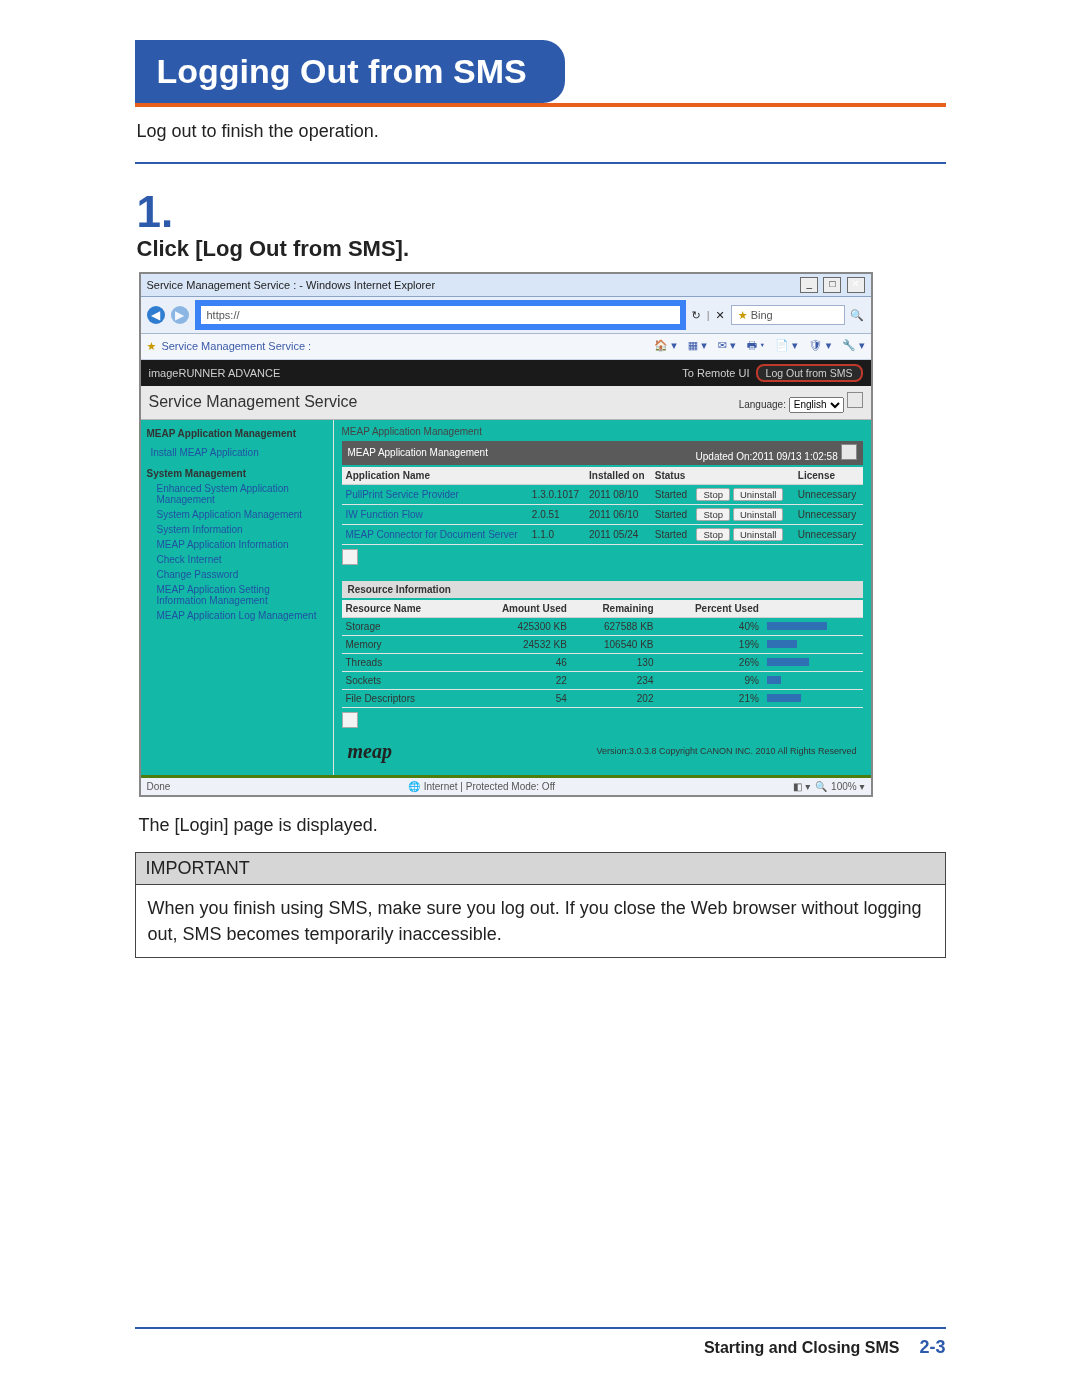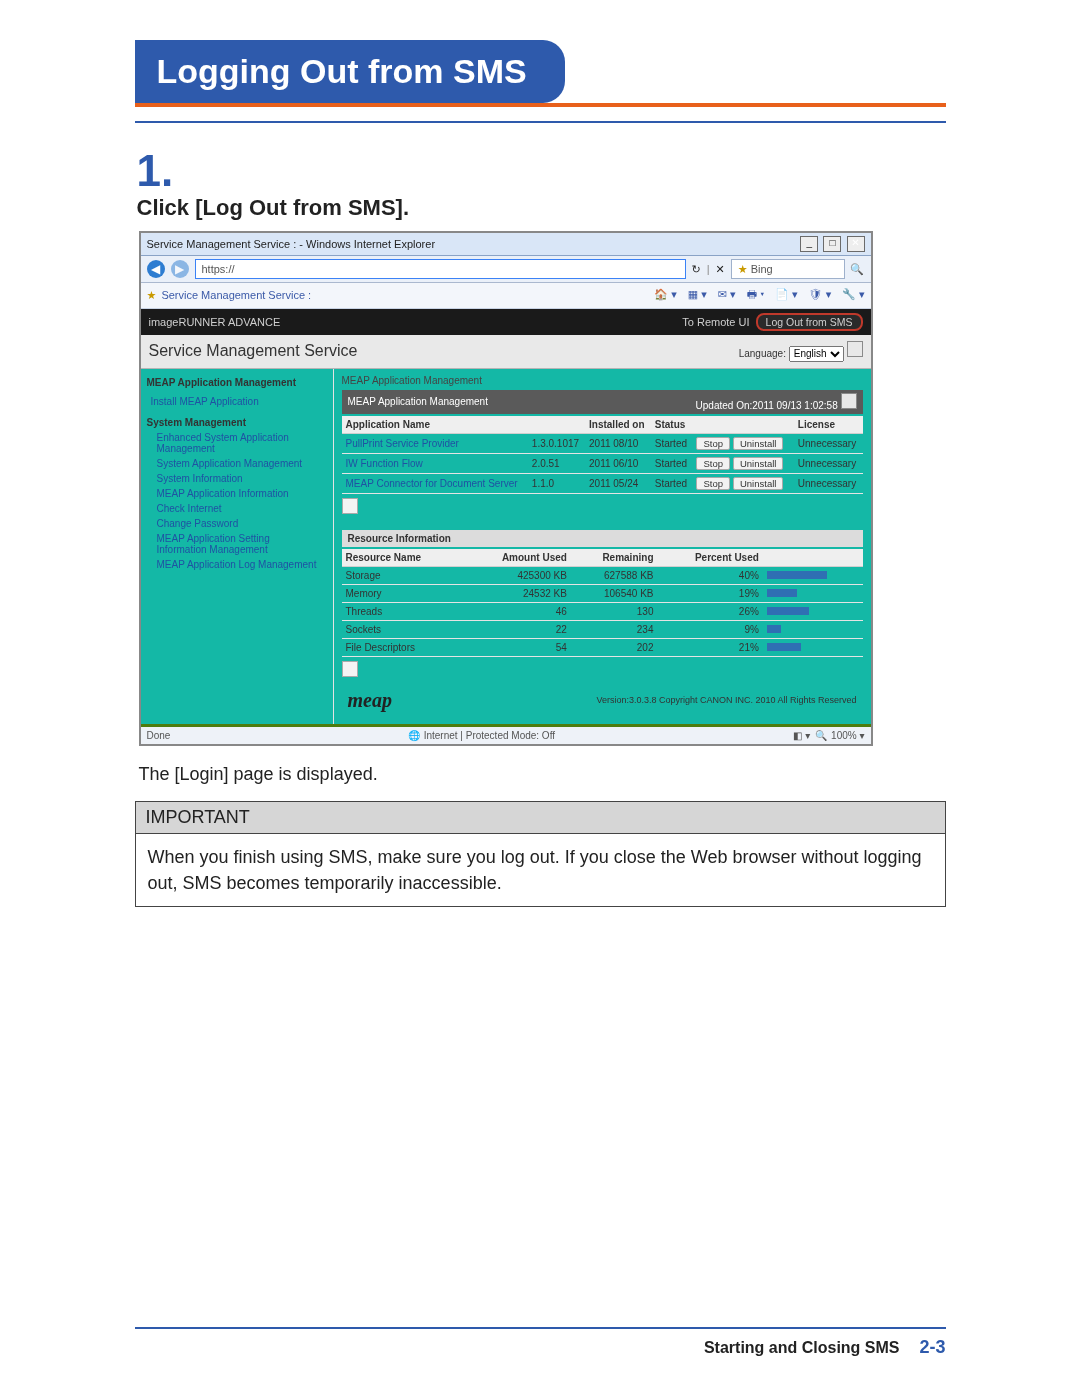--- a/index.html
+++ b/index.html
@@ -10,21 +10,21 @@
   .sep{height:2px;background:#2e5aac;margin:6px 0 18px 0}
   .step-num{color:#2e5aac;font-size:44px;font-weight:bold;line-height:1}
   .step-head{margin:26px 0 10px 2px}
   .step-title{font-size:22px;font-weight:bold;margin-top:2px}
   .shot-wrap{border:2px solid #888;width:730px;margin:10px 0 18px 4px}
   .ie-titlebar{display:flex;align-items:center;justify-content:space-between;background:#d9e6f7;border-bottom:1px solid #8aa3c6;font-size:11px;padding:3px 6px}
   .ie-titlebar .win-btns span{display:inline-block;width:16px;height:14px;margin-left:2px;border:1px solid #6b6b6b;background:#eee;text-align:center;font-size:10px;line-height:12px}
   .win-btns .close{background:#c0392b;color:#fff;border-color:#7a241b}
   .ie-addr{display:flex;align-items:center;gap:6px;background:#eaf0f9;border-bottom:1px solid #aab8cf;padding:3px 6px;font-size:11px}
   .nav-circle{width:18px;height:18px;border-radius:50%;background:#2e7dd1;color:#fff;display:inline-flex;align-items:center;justify-content:center;font-size:12px}
-  .addr-input{flex:1;background:#fff;border:1px solid #3b82f6;height:18px;padding:0 6px;display:flex;align-items:center;color:#555}
+  .addr-input{flex:1;background:#fff;border:6px solid #3b82f6;height:18px;padding:0 6px;display:flex;align-items:center;color:#555}
   .search-box{width:100px;background:#fff;border:1px solid #9fb1cc;height:18px;padding:0 6px;display:flex;align-items:center;color:#555}
   .ie-fav{display:flex;align-items:center;justify-content:space-between;background:#f3f6fb;border-bottom:1px solid #c8d3e4;padding:3px 6px;font-size:11px;color:#3b5aa8}
   .ie-fav .tools span{margin-left:8px;color:#3b5aa8}
   .app-top{background:#1a1a1a;color:#cfcfcf;font-size:11px;padding:4px 8px;display:flex;justify-content:space-between;align-items:center}
   .logout-pill{background:#2a2a2a;border:2px solid #c0392b;border-radius:8px;padding:1px 8px;color:#cfcfcf;font-size:10.5px}
   .logout-pill-wrap{display:inline-flex;align-items:center;gap:6px}
   .app-sub{background:#e9e9e9;border-bottom:1px solid #b5b5b5;padding:6px 8px;display:flex;justify-content:space-between;align-items:center}
   .app-sub .svc-t{font-size:16px;color:#333}
   .lang-sel{font-size:10px;color:#333}
   .lang-sel select{font-size:10px;height:16px}
@@ -61,20 +61,21 @@
   .page-foot .sect{font-weight:bold;margin-right:20px}
   .page-foot .num{font-weight:bold;color:#2e5aac;font-size:18px}
   .star{color:#c99a00;margin-right:5px;display:inline-block}
 </style>
 </head>
 <body>
 
 <div class="page">
   <div class="title-banner">Logging Out from SMS</div>
   <div class="accent-line"></div>
+  <div class="intro">Log out to finish the operation.</div>
   <div class="sep"></div>
 
   <div class="step-head">
     <div class="step-num">1.</div>
     <div class="step-title">Click [Log Out from SMS].</div>
   </div>
 
   <div class="shot-wrap">
     <div class="ie-titlebar">
       <span>Service Management Service :                - Windows Internet Explorer</span>

